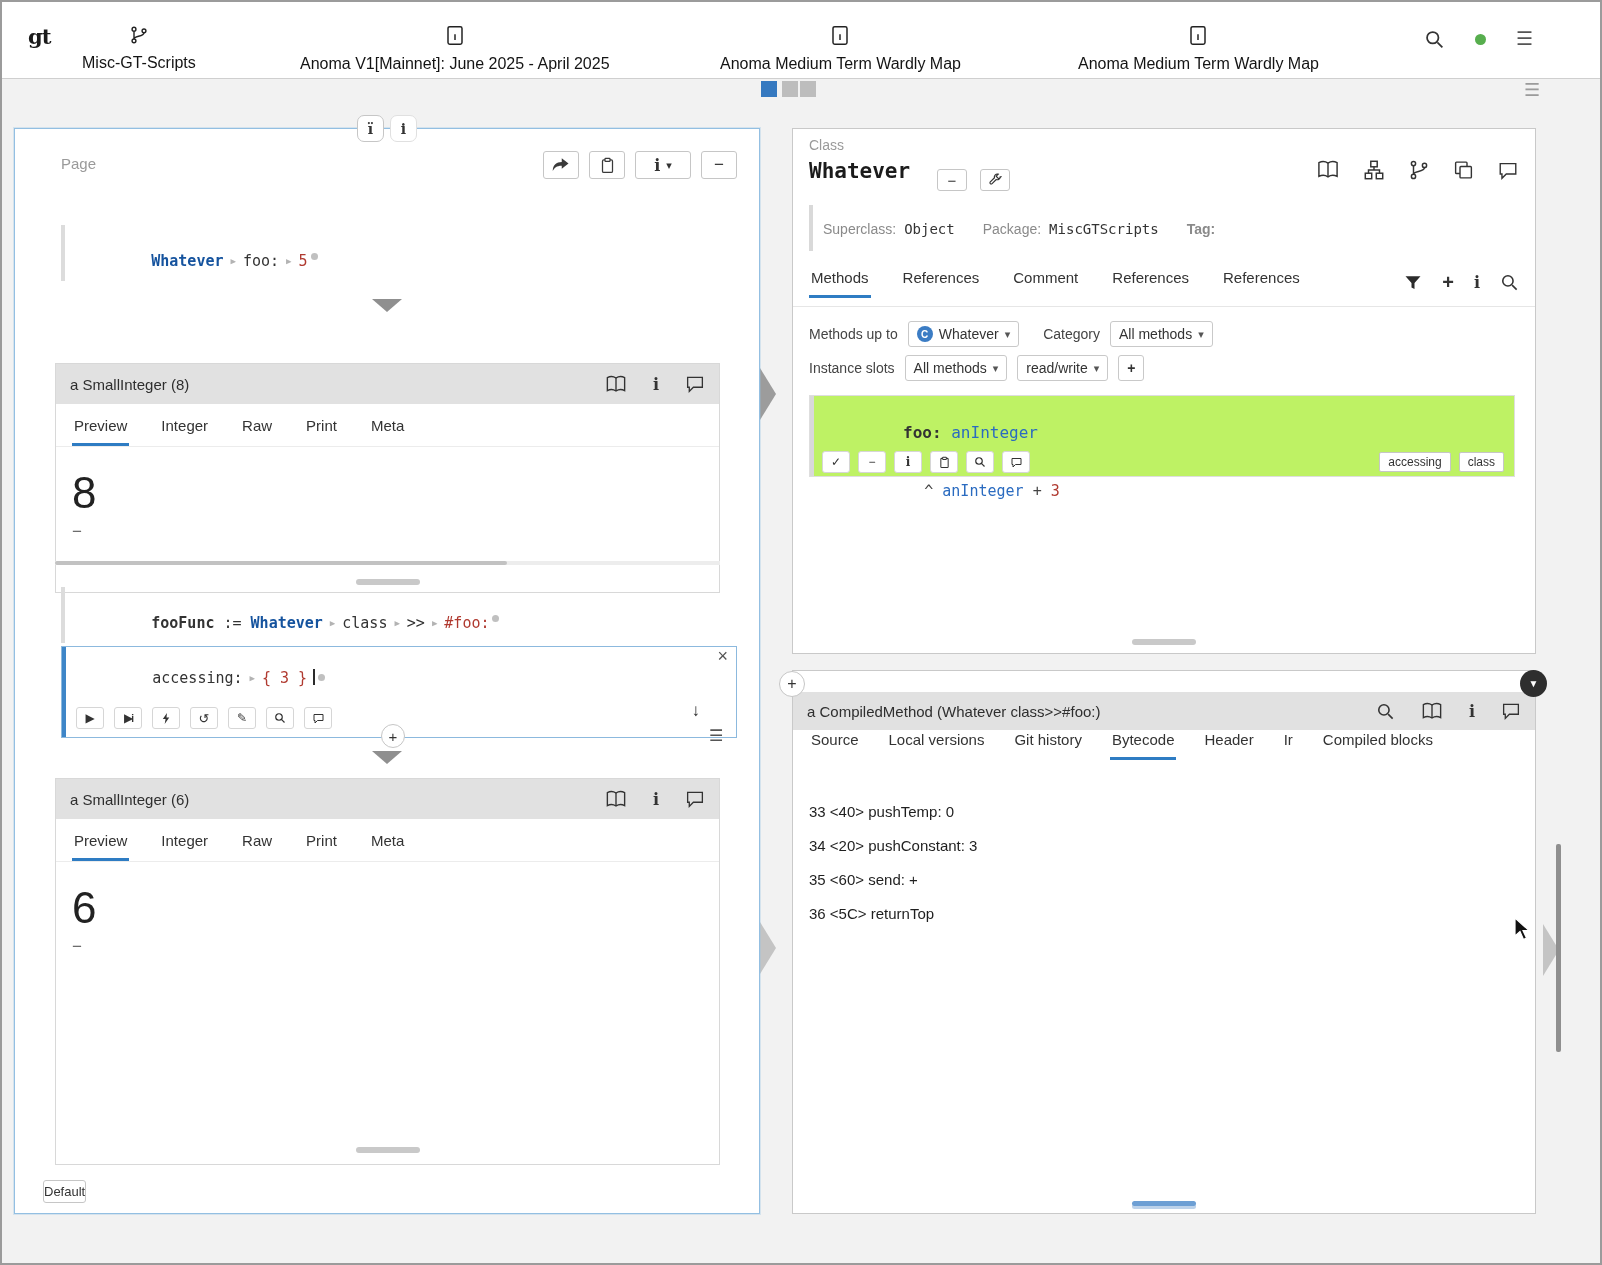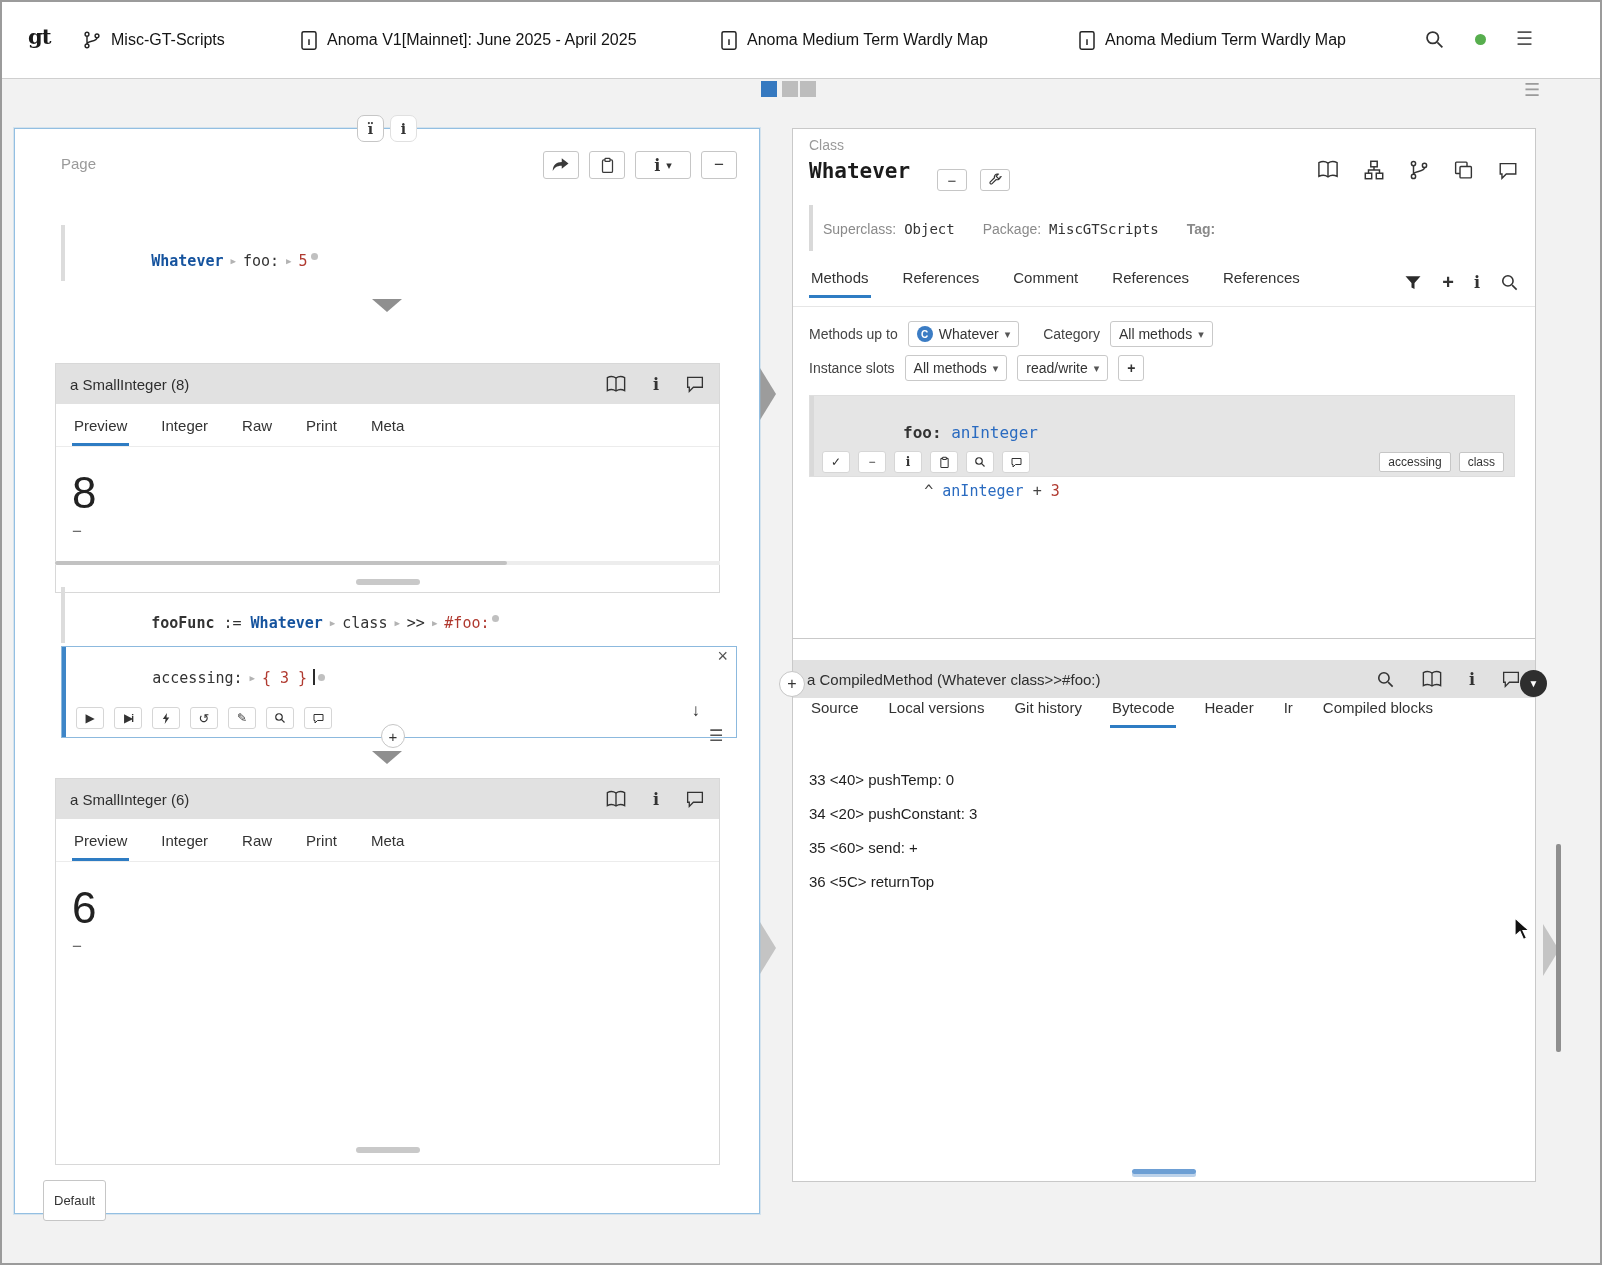--- a/index.html
+++ b/index.html
@@ -2,24 +2,24 @@
 <html><head>
 <meta charset="utf-8">
 <style>
   html,body{margin:0;padding:0;background:#d8d8d8;font-family:"Liberation Sans",sans-serif;}
   .screen{position:relative;width:1602px;height:1265px;background:#f2f2f2;border:2px solid #9b9b9b;box-sizing:border-box;overflow:hidden;}
   .abs{position:absolute;}
   .flex{display:flex;align-items:center;}
   .btn{display:inline-flex;align-items:center;justify-content:center;background:#fff;border:1px solid #c6c6c6;border-radius:3px;height:28px;box-sizing:border-box;color:#333;cursor:pointer;font-size:14px;}
   .mono{font-family:"DejaVu Sans Mono",monospace;}
   .topbar{position:absolute;left:0;top:0;right:0;height:76px;background:#fff;border-bottom:1px solid #cfcfcf;z-index:5;}
-  .tb-tab{position:absolute;display:flex;align-items:center;gap:9px;font-size:16px;color:#141414;cursor:pointer;height:30px;}
+  .tb-tab{position:absolute;display:flex;align-items:center;gap:9px;font-size:16px;color:#141414;cursor:pointer;height:30px;flex-direction:column;}
   .page-panel{position:absolute;left:12px;top:126px;width:744px;height:1084px;background:#fff;border:1px solid #93bfe2;box-shadow:0 0 0 1px rgba(147,191,226,.3);z-index:2;}
   .class-pane{position:absolute;left:790px;top:126px;width:742px;height:524px;background:#fff;border:1px solid #c9c9c9;z-index:2;}
-  .bc-pane{position:absolute;left:790px;top:636px;width:742px;height:542px;background:#fff;border:1px solid #c9c9c9;z-index:2;}
+  .bc-pane{position:absolute;left:790px;top:668px;width:742px;height:542px;background:#fff;border:1px solid #c9c9c9;z-index:2;}
   .card{position:absolute;background:#fff;border:1px solid #d8d8d8;box-sizing:border-box;}
   .card-header{position:absolute;left:0;right:0;top:0;height:40px;background:#e1e1e1;display:flex;align-items:center;justify-content:space-between;padding:0 14px;box-sizing:border-box;}
   .card-title{font-size:15px;color:#2e2e2e;}
   .hdr-icons{display:flex;gap:26px;align-items:center;}
   .tabs{position:absolute;left:0;right:0;display:flex;gap:30px;align-items:flex-end;padding:0 16px;height:43px;box-sizing:border-box;background:#fff;border-bottom:1px solid #ececec;}
   .tab{font-size:15px;color:#333;padding:0 2px 12px;cursor:pointer;white-space:nowrap;}
   .tab.active{border-bottom:3px solid #2e7cc3;padding-bottom:9px;}
   .code{font-family:"DejaVu Sans Mono",monospace;font-size:15px;color:#333;white-space:pre;}
   .cls{color:#15539e;font-weight:bold;}
   .red{color:#b03a30;}
@@ -249,21 +249,21 @@
         <span class="tab">Integer</span>
         <span class="tab">Raw</span>
         <span class="tab">Print</span>
         <span class="tab">Meta</span>
       </div>
       <span class="abs bigval" style="left:16px;top:104px;">6</span>
       <span class="abs" style="left:16px;top:158px;font-size:17px;color:#666;cursor:pointer;">−</span>
       <div class="handle" style="top:368px;"></div>
     </div>
 
-    <span class="abs btn" style="left:28px;top:1051px;height:41px;padding:0 10px;font-size:13px;border-radius:3px;">Default</span>
+    <span class="abs btn" style="left:28px;top:1051px;height:23px;padding:0 0;font-size:13px;border-radius:3px;">Default</span>
   </section>
 
   <section class="class-pane">
     <span class="abs" style="left:16px;top:8px;font-size:14px;color:#9a9a9a;">Class</span>
     <span class="abs mono" style="left:16px;top:30px;font-size:21px;font-weight:bold;color:#1b1b1b;">Whatever</span>
     <span class="abs btn" style="left:144px;top:40px;width:30px;height:22px;font-size:15px;">−</span>
     <span class="abs btn" style="left:187px;top:40px;width:30px;height:22px;">
       <svg width="14" height="14" viewBox="0 0 24 24" fill="none" stroke="#333" stroke-width="2">
           <path d="M21 6.5a5 5 0 0 1-6.9 4.6L7 18.2a2.1 2.1 0 1 1-3-3l7.1-7.1A5 5 0 0 1 17.5 2L14 5.5 18.5 10 22 6.5z"></path>
         </svg>
@@ -360,21 +360,21 @@
       </span>
       <span class="chip">
         <span class="cv">read/write</span>
         <span style="font-size:11px;color:#555;">▾</span>
       </span>
       <span class="chip" style="width:26px;justify-content:center;padding:0;">
         <span style="font-weight:bold;">+</span>
       </span>
     </div>
 
-    <div class="abs" style="left:16px;top:266px;width:706px;height:82px;border:1px solid #dedede;box-sizing:border-box;background:#e5e5e5;">
+    <div class="abs" style="left:16px;top:266px;width:706px;height:82px;border:1px solid #dedede;box-sizing:border-box;background:#bef264;">
       <div style="position:absolute;left:0;top:0;bottom:0;width:4px;background:#d9d9d9;"></div>
       <div class="code" style="padding:8px 0 0 16px;font-size:16px;">
         <span class="bold">foo:</span><span> </span><span style="color:#2a6bc0;">anInteger</span>
       </div>
       <div class="code" style="padding:3px 0 0 42px;font-size:15px;">
         <span style="color:#444;">^</span><span> </span><span style="color:#2a6bc0;">anInteger</span><span> </span><span style="color:#444;">+</span><span> </span><span class="red">3</span>
       </div>
       <div class="abs flex" style="left:12px;top:55px;gap:8px;">
         <span class="mini">✓</span>
         <span class="mini">−</span>

